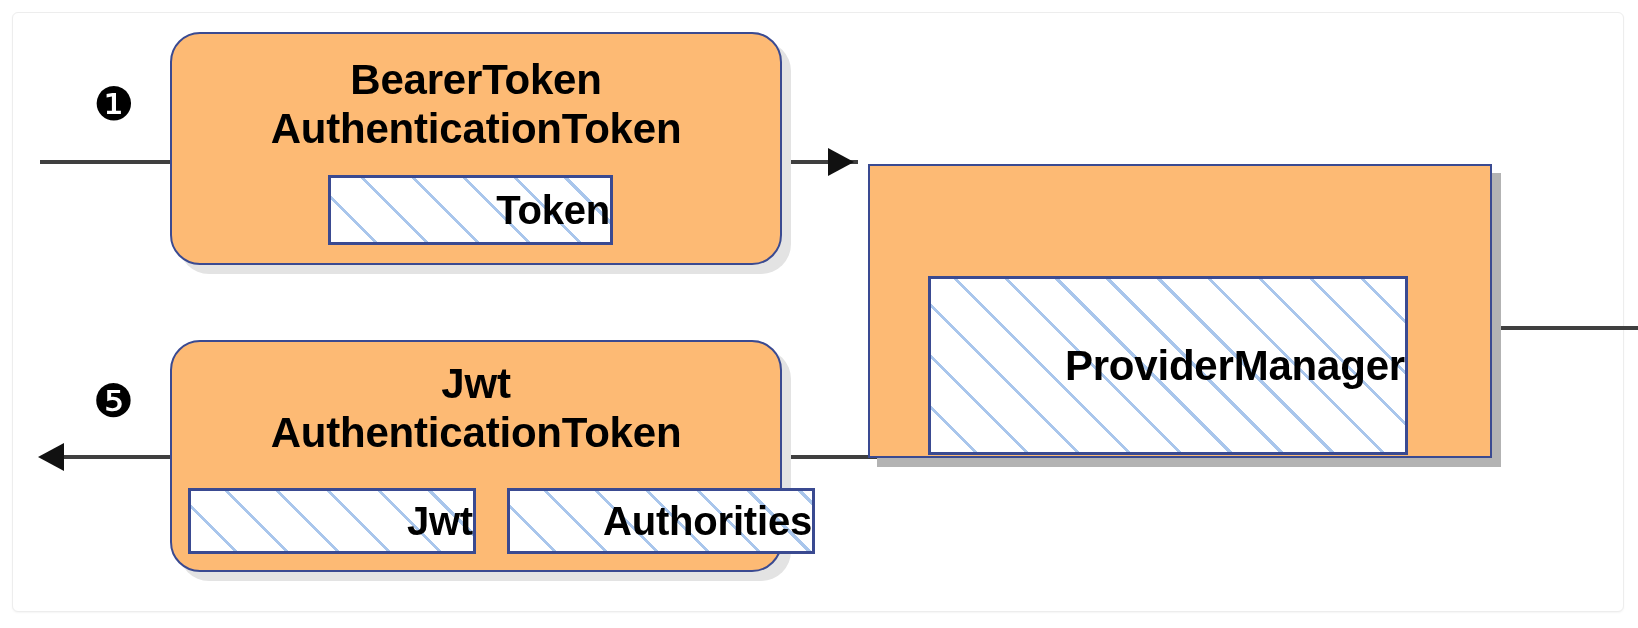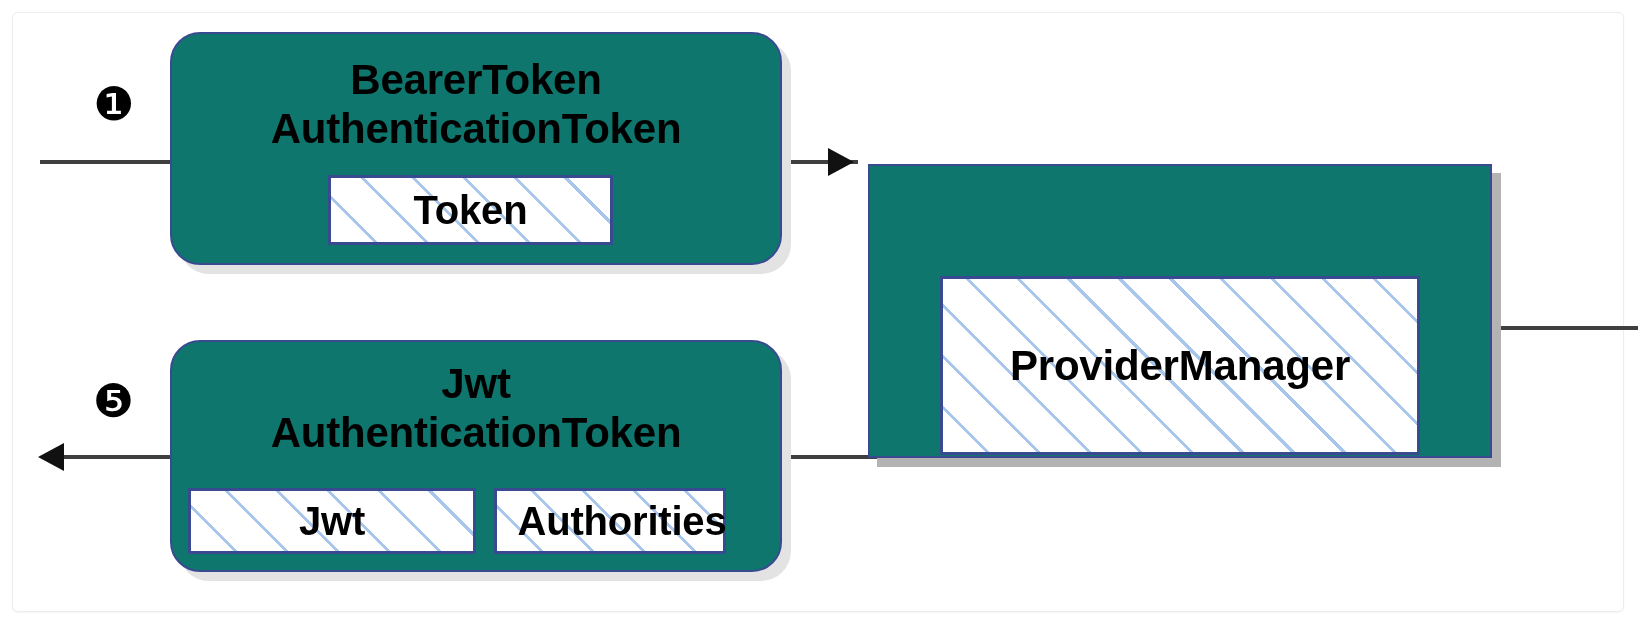--- a/index.html
+++ b/index.html
@@ -30,21 +30,21 @@
     border-radius: 6px;
     box-sizing: border-box;
     background: #ffffff;
     box-shadow: 0 1px 2px rgba(0,0,0,0.045);
   }
 
   
   .node {
     position: absolute;
     box-sizing: border-box;
-    background: #0f766e;
+    background: #fdba74;
     border: 2px solid #3a4a91;
     text-decoration: underline;
   }
   .node.rounded {
     border-radius: 30px;
     box-shadow: 9px 9px 0 0 #e3e3e3;
   }
   .node.square {
     box-shadow: 9px 9px 0 0 #b3b3b3;
   }
@@ -71,21 +71,21 @@
         45deg,
         #ffffff 0px,
         #ffffff 30px,
         #a9c6ec 30px,
         #a9c6ec 33px,
         #ffffff 33px,
         #ffffff 36px
     );
     display: flex;
     align-items: center;
-    justify-content: center;
+    justify-content: flex-end;
   }
   .hatch span {
     font-weight: bold;
     color: #000000;
     letter-spacing: -0.2px;
   }
 
   
   .conn {
     position: absolute;
@@ -149,24 +149,24 @@
       <span style="font-size:40px;">Token</span>
     </div>
   </div>
 
   <div class="node rounded" style="left:170px; top:340px; width:612px; height:232px;">
     <div class="node-title" style="top:18px; font-size:42px;">Jwt
 AuthenticationToken</div>
     <div class="hatch" style="left:16px; top:146px; width:288px; height:66px;">
       <span style="font-size:40px;">Jwt</span>
     </div>
-    <div class="hatch" style="left:322px; top:146px; width:232px; height:66px;padding-left:24px;">
+    <div class="hatch" style="left:335px; top:146px; width:308px; height:66px;padding-left:24px;">
       <span style="font-size:40px;">Authorities</span>
     </div>
   </div>
 
   <div class="node square" style="left:868px; top:164px; width:624px; height:294px;">
-    <div class="hatch" style="left:70px; top:110px; width:480px; height:179px;">
+    <div class="hatch" style="left:58px; top:110px; width:480px; height:179px;">
       <span style="font-size:42px;">ProviderManager</span>
     </div>
   </div>
 
 </div>
 
 </body></html>

